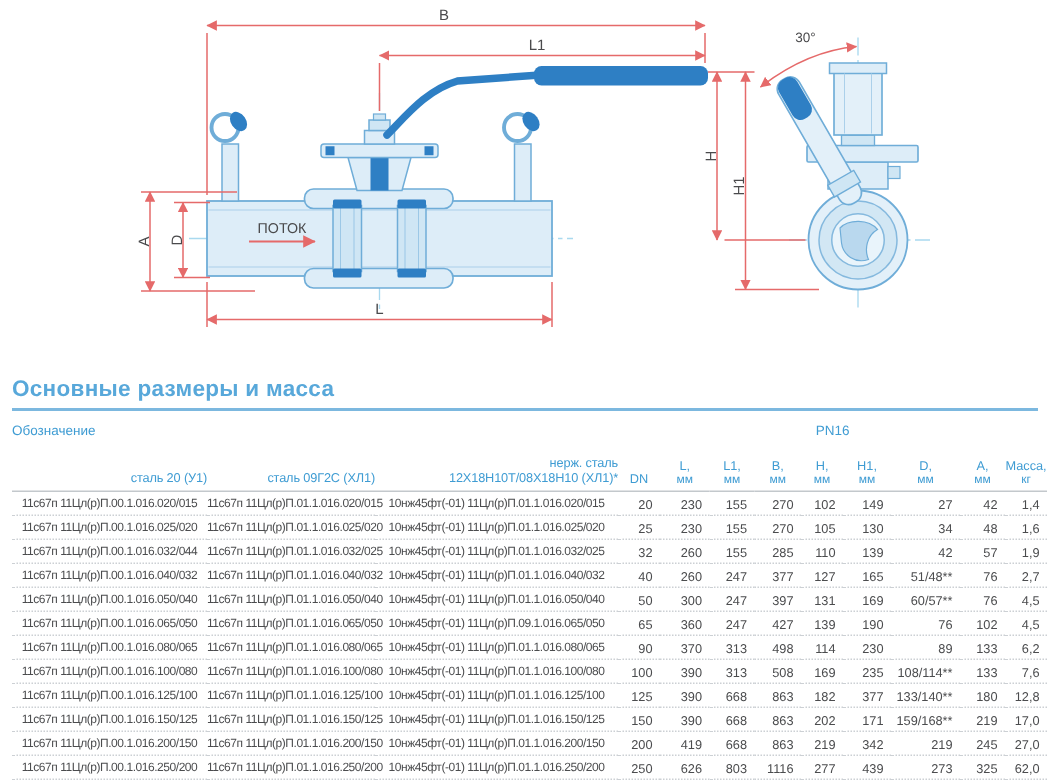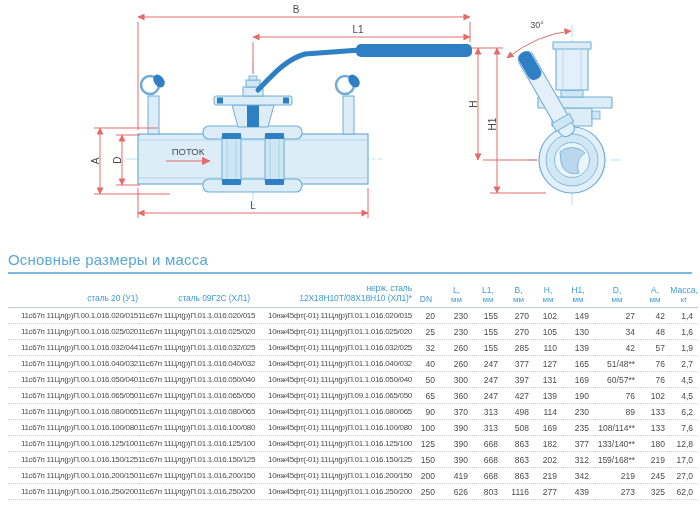--- a/index.html
+++ b/index.html
@@ -1,30 +1,30 @@
 <!DOCTYPE html>
 <html><head>
 <meta charset="utf-8">
 <style>
   html,body{margin:0;padding:0;background:#fff;}
   body{width:700px;height:520px;font-family:"Liberation Sans",sans-serif;overflow:hidden;}
   .drawing-wrap{width:700px;height:248px;}
   .tbl-section{padding:0 8px;}
-  .section-title{font-size:15px;font-weight:400;color:#58a8da;margin:3px 0 4px 0;letter-spacing:.2px;}
+  .section-title{font-size:15px;font-weight:700;color:#58a8da;margin:3px 0 4px 0;letter-spacing:.2px;}
   .title-rule{border-bottom:2px solid #7cb8df;margin:0 0 1px 0;}
   table{width:100%;border-collapse:collapse;table-layout:fixed;}
   th,td{padding:0;font-weight:400;}
   th.desig-h{color:#3f9cd3;font-size:9px;text-align:left;height:17px;vertical-align:bottom;padding-bottom:3px;}
   th.pn-h{color:#3f9cd3;font-size:9px;text-align:center;vertical-align:bottom;padding-bottom:3px;}
   th.steel{color:#3f9cd3;font-size:8.5px;text-align:right;vertical-align:bottom;height:28px;padding-bottom:4px;border-bottom:1px solid #c3c8cc;letter-spacing:-.1px;white-space:nowrap;}
   th.steel .l2{display:block;}
   th.num-h{color:#3f9cd3;font-size:8.5px;text-align:center;vertical-align:bottom;padding-bottom:3px;border-bottom:1px solid #c3c8cc;}
   th.num-h .u{display:block;font-size:8px;}
   td{font-size:8.5px;color:#4b4c4e;height:15px;border-bottom:1px dotted #ccd0d4;white-space:nowrap;vertical-align:middle;}
-  td.c1{text-align:right;font-size:8px;letter-spacing:-.3px;}
+  td.c1{text-align:center;font-size:8px;letter-spacing:-.3px;}
   td.num{text-align:right;padding-right:5px;}
   svg text{fill:#4a4a4c;}
 </style>
 </head>
 <body>
 
 <div class="drawing-wrap">
 <svg width="700" height="248" viewBox="0 0 700 248">
   <defs>
     <marker id="arr" viewBox="0 0 8 8" refX="7.5" refY="4" markerWidth="7" markerHeight="7" orient="auto-start-reverse">
@@ -171,20 +171,24 @@
         <col style="width:33px">
         <col style="width:30px">
         <col style="width:31px">
       <col style="width:28px">
         <col style="width:32px">
         <col style="width:46px">
         <col style="width:30px">
         <col style="width:28px">
     </colgroup>
     <thead>
+      <tr>
+        <th class="desig-h" colspan="3">Обозначение</th>
+        <th class="pn-h" colspan="9">PN16</th>
+      </tr>
       <tr>
         <th class="steel">сталь 20 (У1)</th>
         <th class="steel">сталь 09Г2С (ХЛ1)</th>
         <th class="steel">
           <span class="l2">нерж. сталь</span>
           <span class="l2">12Х18Н10Т/08Х18Н10 (ХЛ1)*</span>
         </th>
         <th class="num-h"><span>DN</span><span class="u"></span></th>
         <th class="num-h"><span>L,</span><span class="u">мм</span></th>
         <th class="num-h"><span>L1,</span><span class="u">мм</span></th>
@@ -325,21 +329,21 @@
         </tr>
       <tr>
           <td class="c1">11с67п 11Цл(р)П.00.1.016.150/125</td>
           <td class="c1">11с67п 11Цл(р)П.01.1.016.150/125</td>
           <td class="c1">10нж45фт(-01) 11Цл(р)П.01.1.016.150/125</td>
           <td class="num">150</td>
           <td class="num">390</td>
           <td class="num">668</td>
           <td class="num">863</td>
           <td class="num">202</td>
-          <td class="num">312</td>
+          <td class="num">171</td>
           <td class="num">159/168**</td>
           <td class="num">219</td>
           <td class="num">17,0</td>
         </tr>
       <tr>
           <td class="c1">11с67п 11Цл(р)П.00.1.016.200/150</td>
           <td class="c1">11с67п 11Цл(р)П.01.1.016.200/150</td>
           <td class="c1">10нж45фт(-01) 11Цл(р)П.01.1.016.200/150</td>
           <td class="num">200</td>
           <td class="num">419</td>

